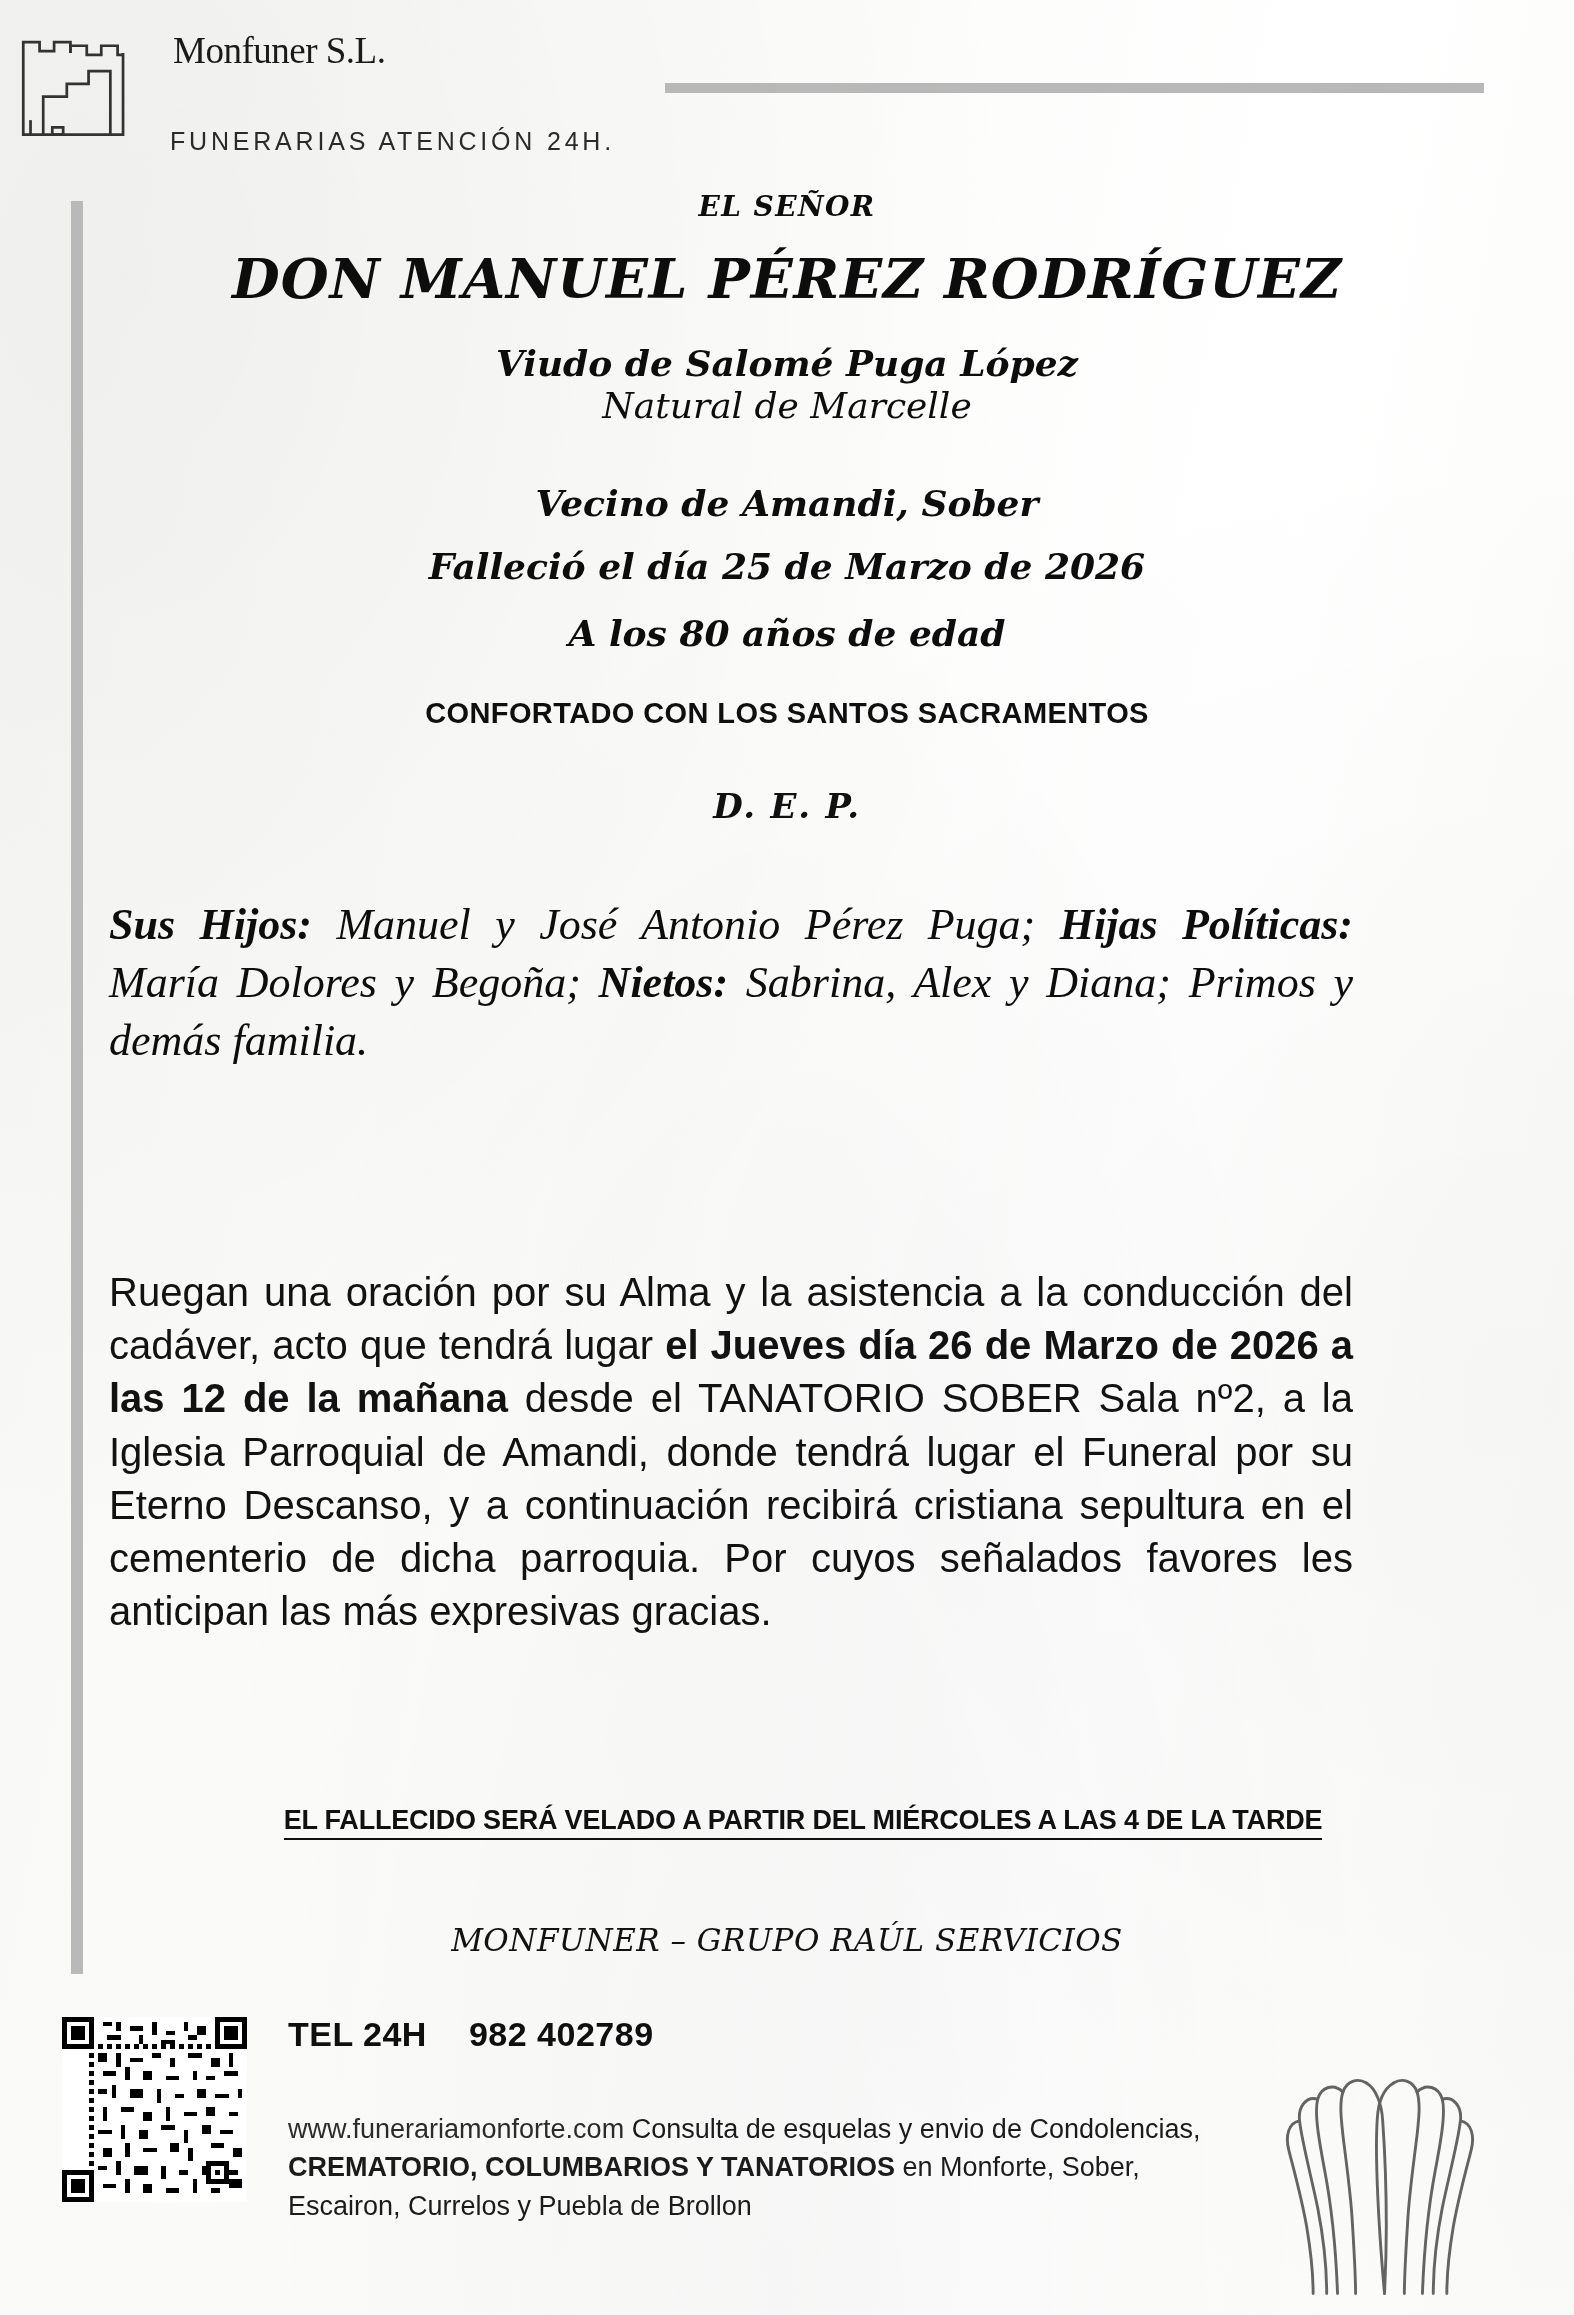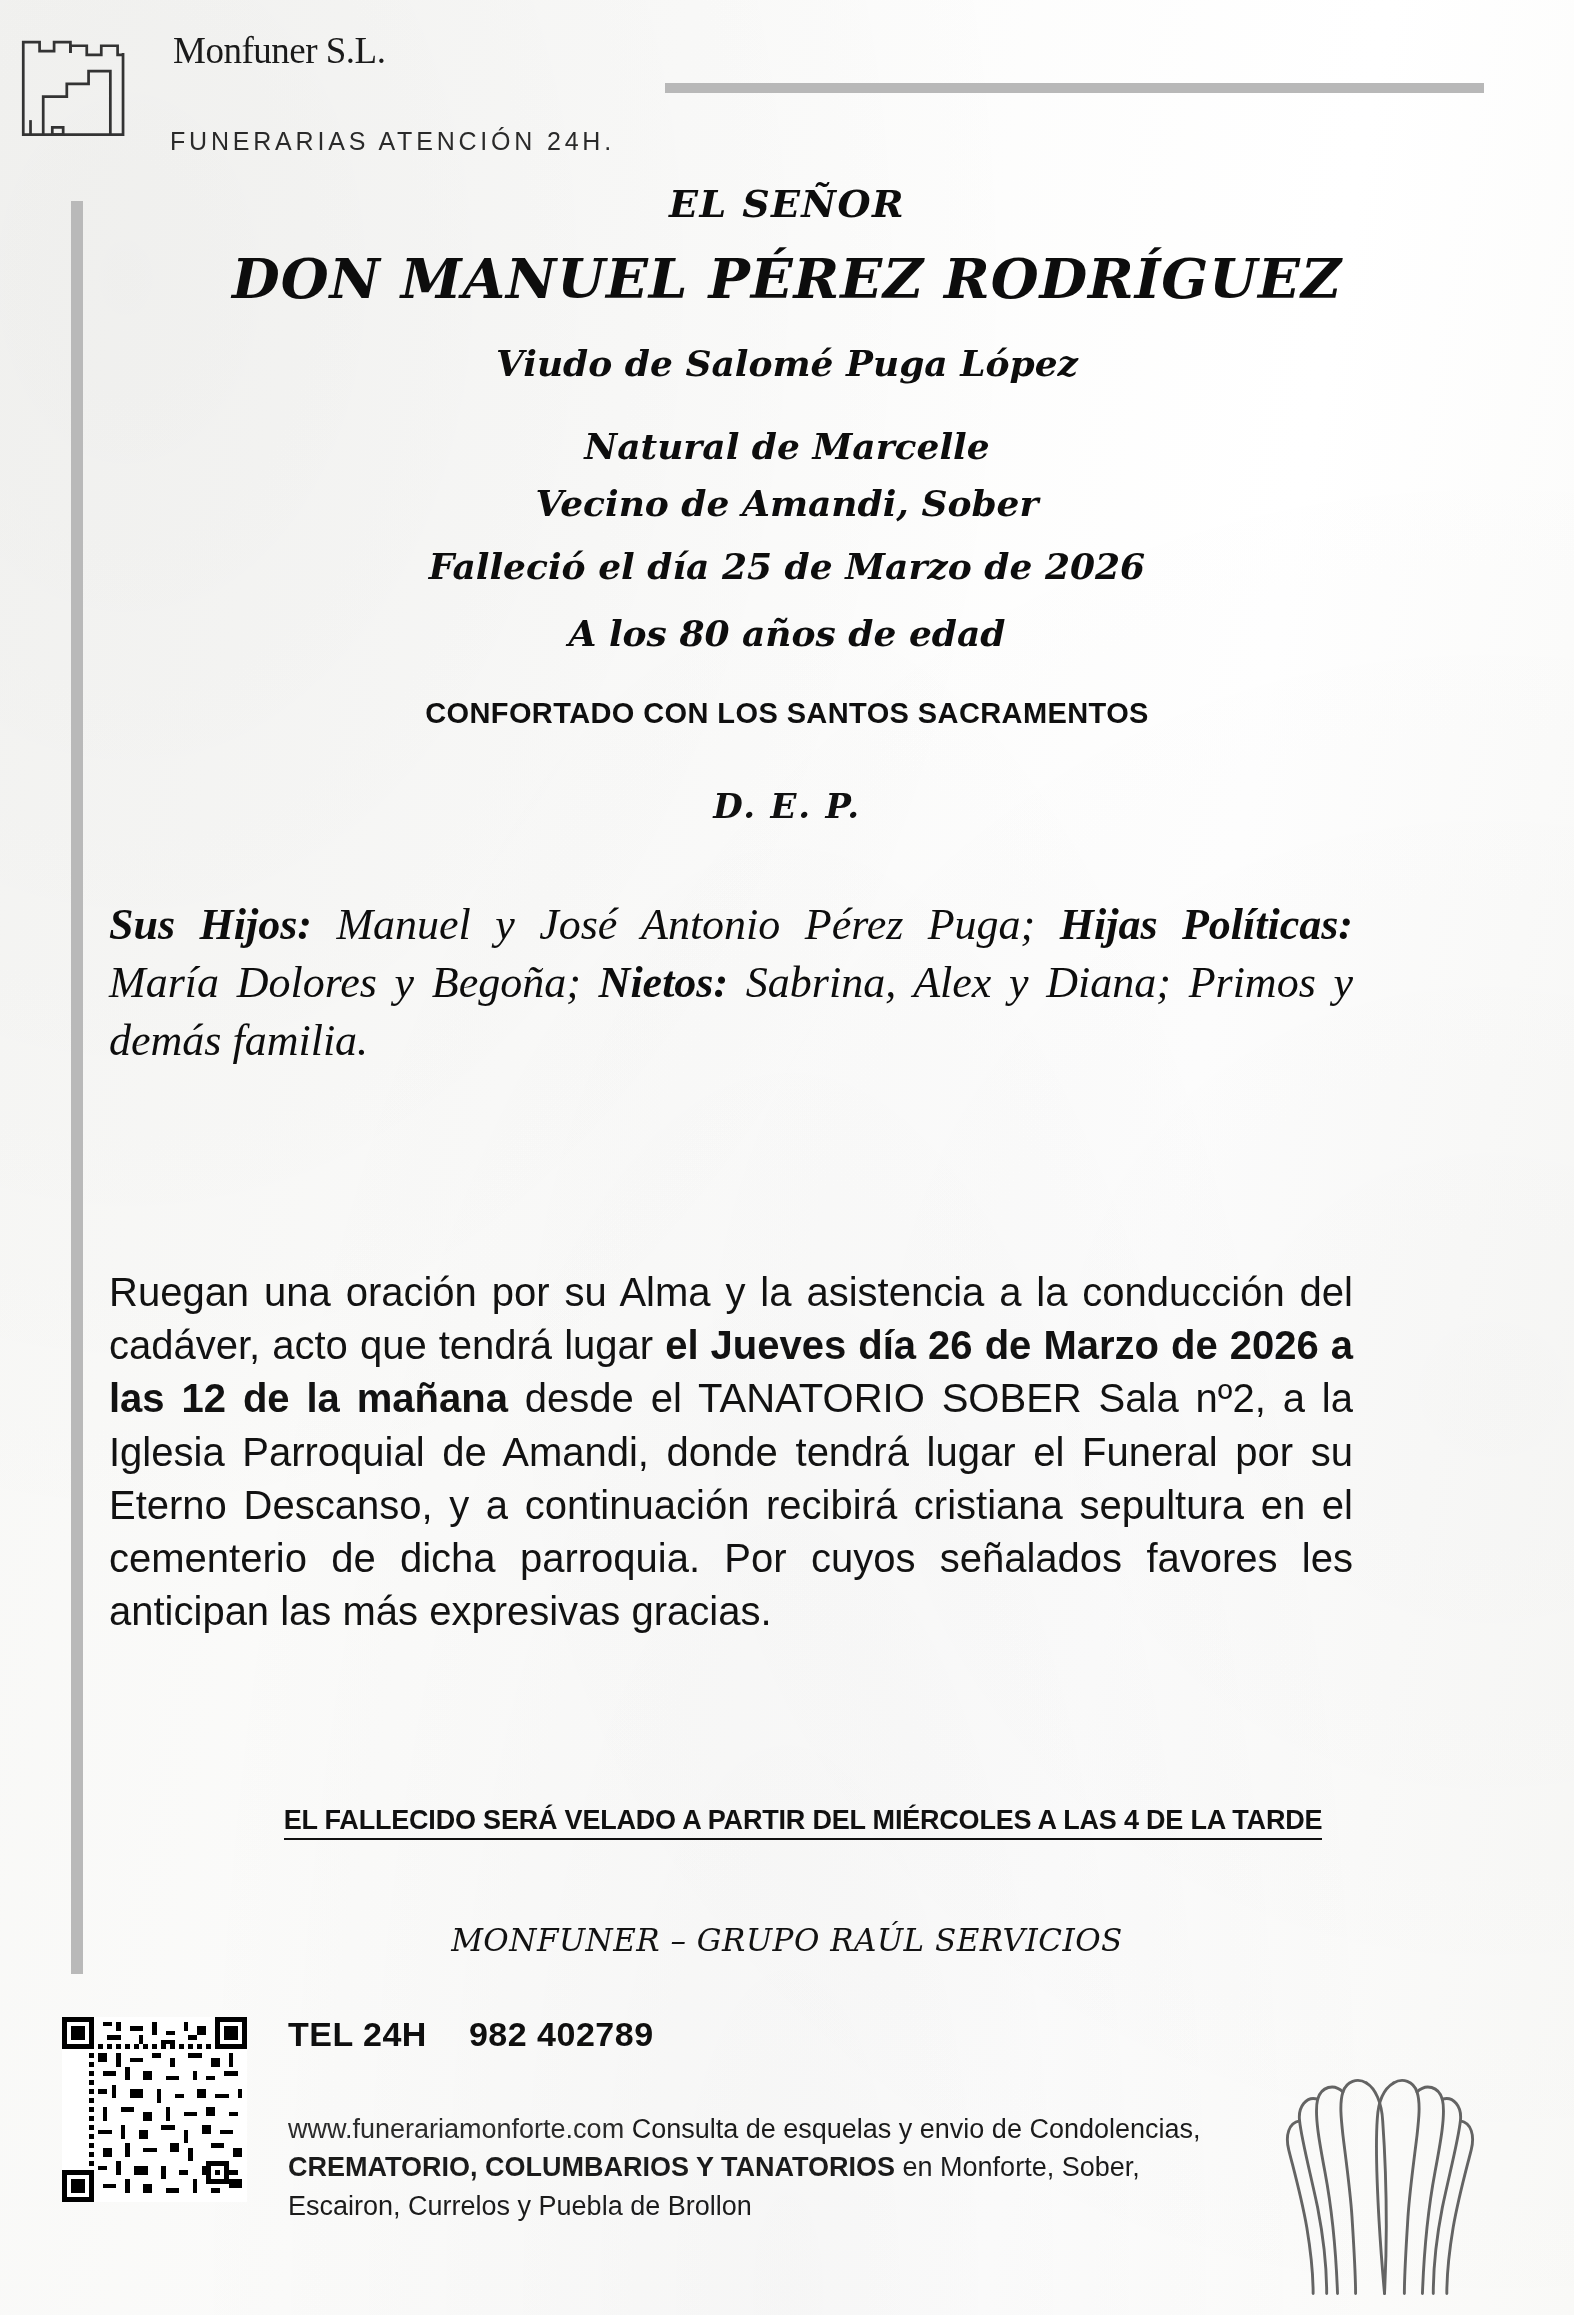--- a/index.html
+++ b/index.html
@@ -87,47 +87,47 @@
 
   
   .script {
     font-family: "DejaVu Serif", serif;
     font-style: italic;
     color: #0d0d0d;
     text-align: center;
   }
   .el-senor {
     position: absolute;
-    top: 181px;
-    left: 0; right: 0;
-    font-size: 38px;
+    top: 190px;
+    left: 0; right: 0;
+    font-size: 28px;
     font-weight: 700;
     letter-spacing: 1.4px;
   }
   .deceased-name {
     position: absolute;
     top: 246px;
     left: 0; right: 0;
     font-size: 55px;
     font-weight: 700;
     letter-spacing: 0.9px;
   }
   .line-widow {
     position: absolute;
     top: 342px;
     left: 0; right: 0;
     font-size: 36px;
     font-weight: 600;
   }
   .line-natural {
     position: absolute;
-    top: 425px;
+    top: 385px;
     left: 0; right: 0;
     font-size: 36px;
-    font-weight: 700;
+    font-weight: 400;
   }
   .line-vecino {
     position: absolute;
     top: 482px;
     left: 0; right: 0;
     font-size: 36px;
     font-weight: 600;
   }
   .line-death {
     position: absolute;

